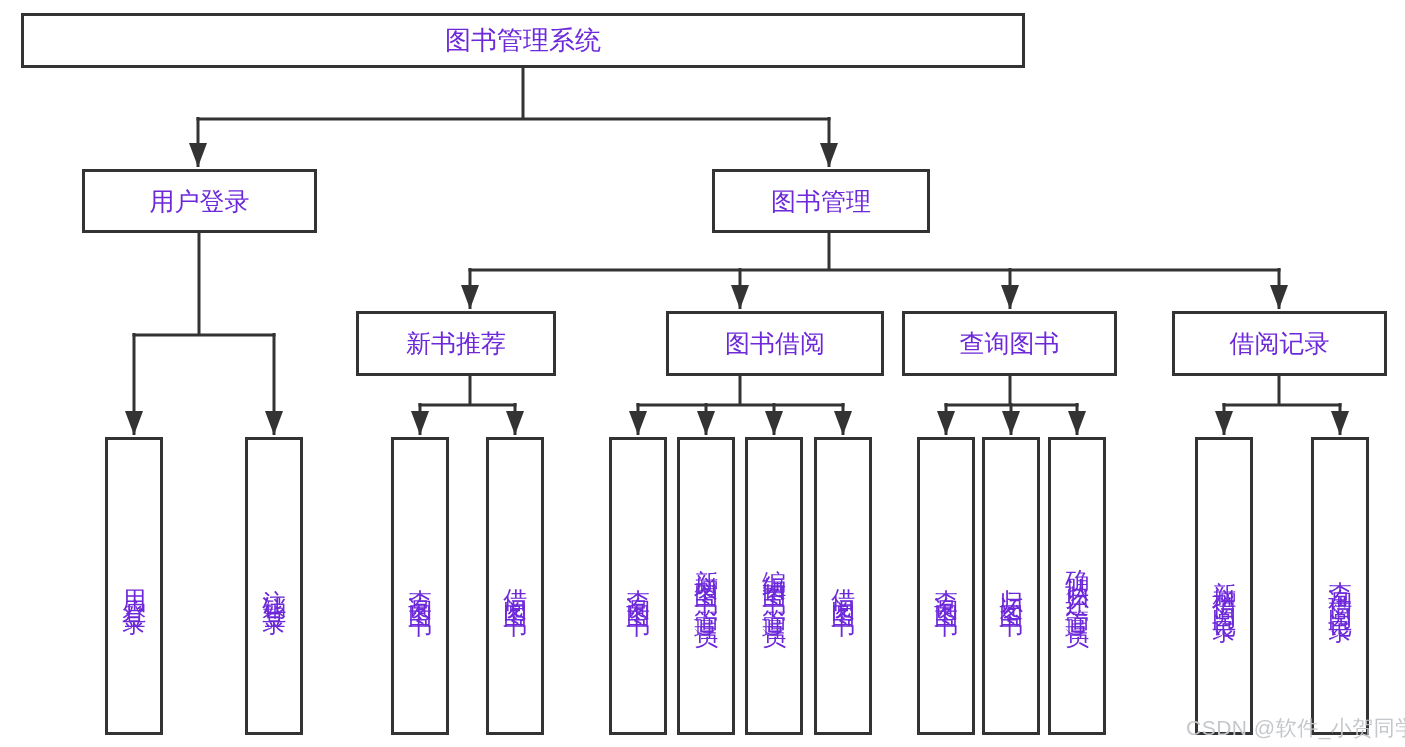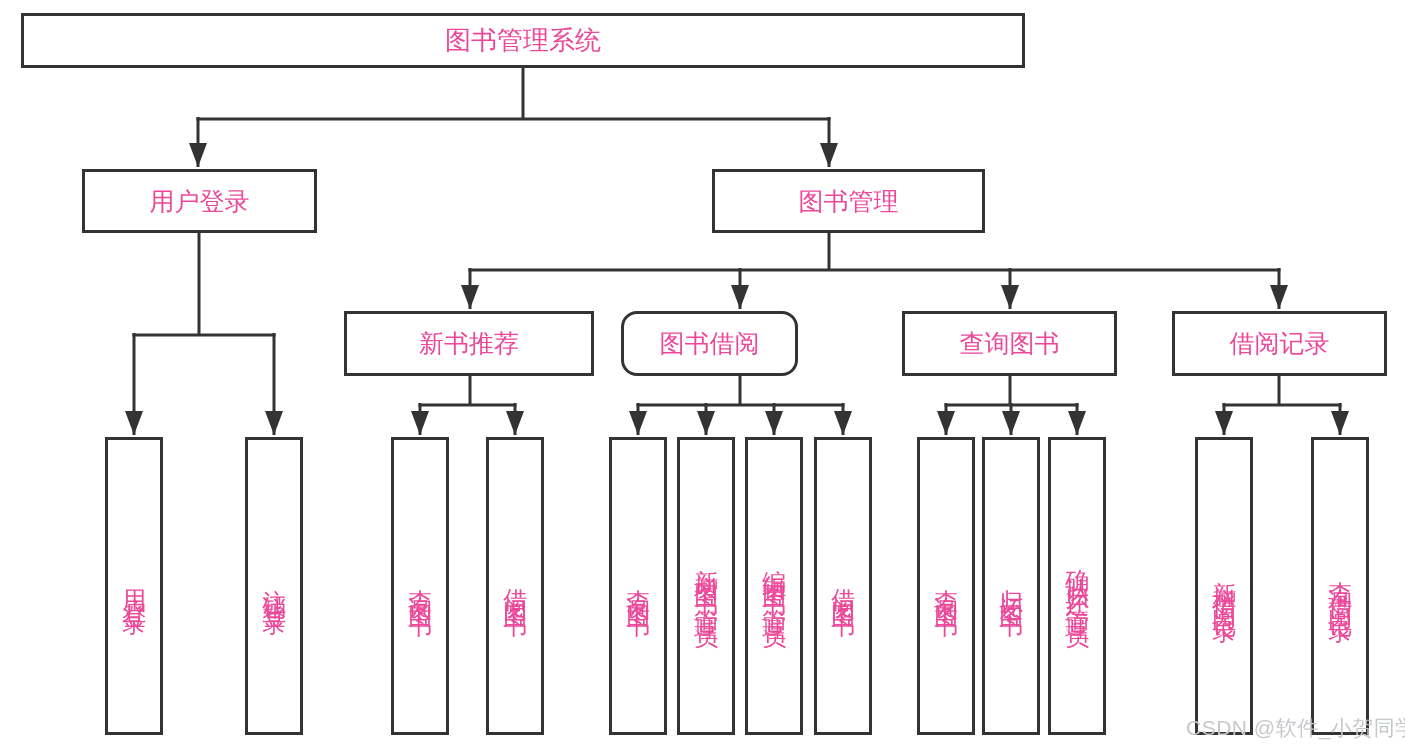--- a/index.html
+++ b/index.html
@@ -5,30 +5,30 @@
   html,body{margin:0;padding:0;background:#ffffff;}
   body{width:1405px;height:747px;position:relative;font-family:"Liberation Sans",sans-serif;}
   .canvas{position:absolute;left:0;top:0;width:1405px;height:747px;background:#ffffff;overflow:hidden;}
   svg.connectors{position:absolute;left:0;top:0;z-index:1;}
   .box{
     position:absolute;
     background:#ffffff;
     border:3px solid #333333;
     box-sizing:border-box;
     display:flex;align-items:center;justify-content:center;
-    color:#ec4899;
+    color:#6d28d9;
     z-index:2;
   }
   .root{left:21px;top:13px;width:1004px;height:55px;font-size:26px;}
   .lvl2{top:169px;height:64px;font-size:25px;}
   .lvl2.user{left:82px;width:235px;}
-  .lvl2.mgmt{left:712px;width:273px;}
+  .lvl2.mgmt{left:712px;width:218px;}
   .lvl3{top:311px;height:65px;font-size:25px;}
-  .m1{left:344px;width:250px;}
-  .m2{left:621px;width:177px;border-radius:16px;}
+  .m1{left:356px;width:200px;}
+  .m2{left:666px;width:218px;}
   .m3{left:902px;width:215px;}
   .m4{left:1172px;width:215px;}
   .leaf{top:437px;width:58px;height:298px;font-size:24px;}
   .leaf > span{
     writing-mode:vertical-rl;
     text-orientation:mixed;
     letter-spacing:8px;
     line-height:1.1;
     white-space:nowrap;
   }

